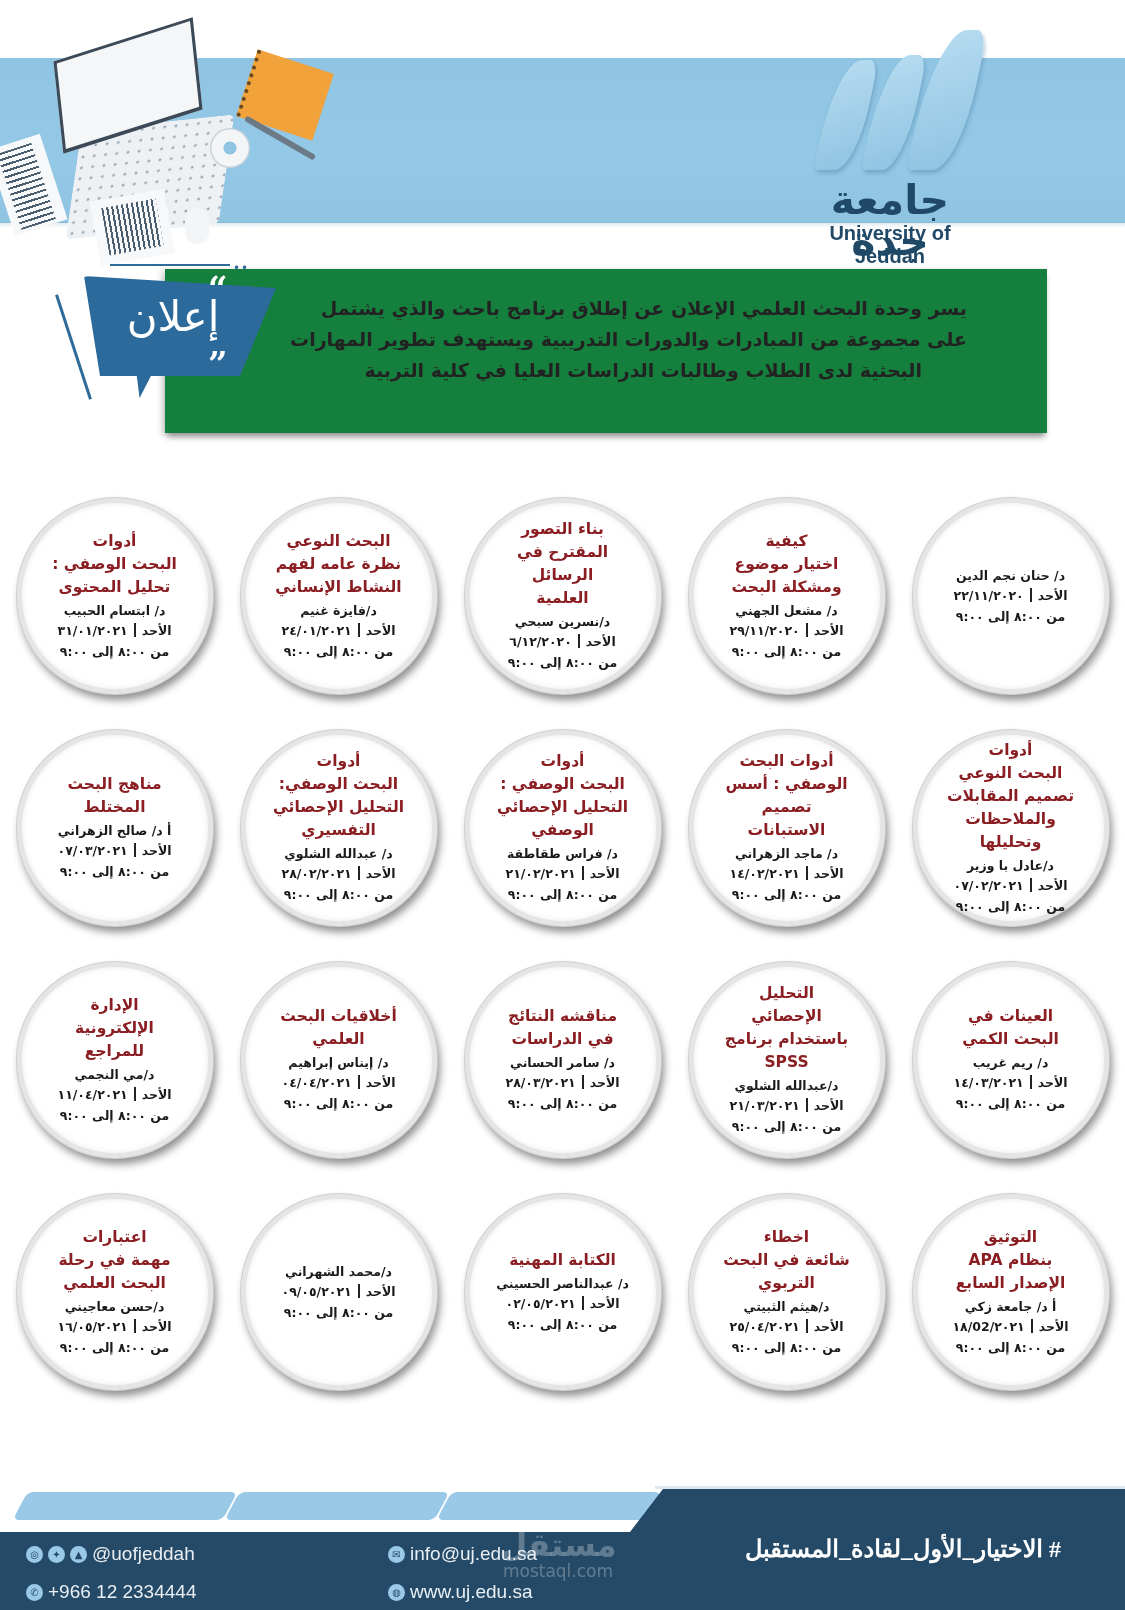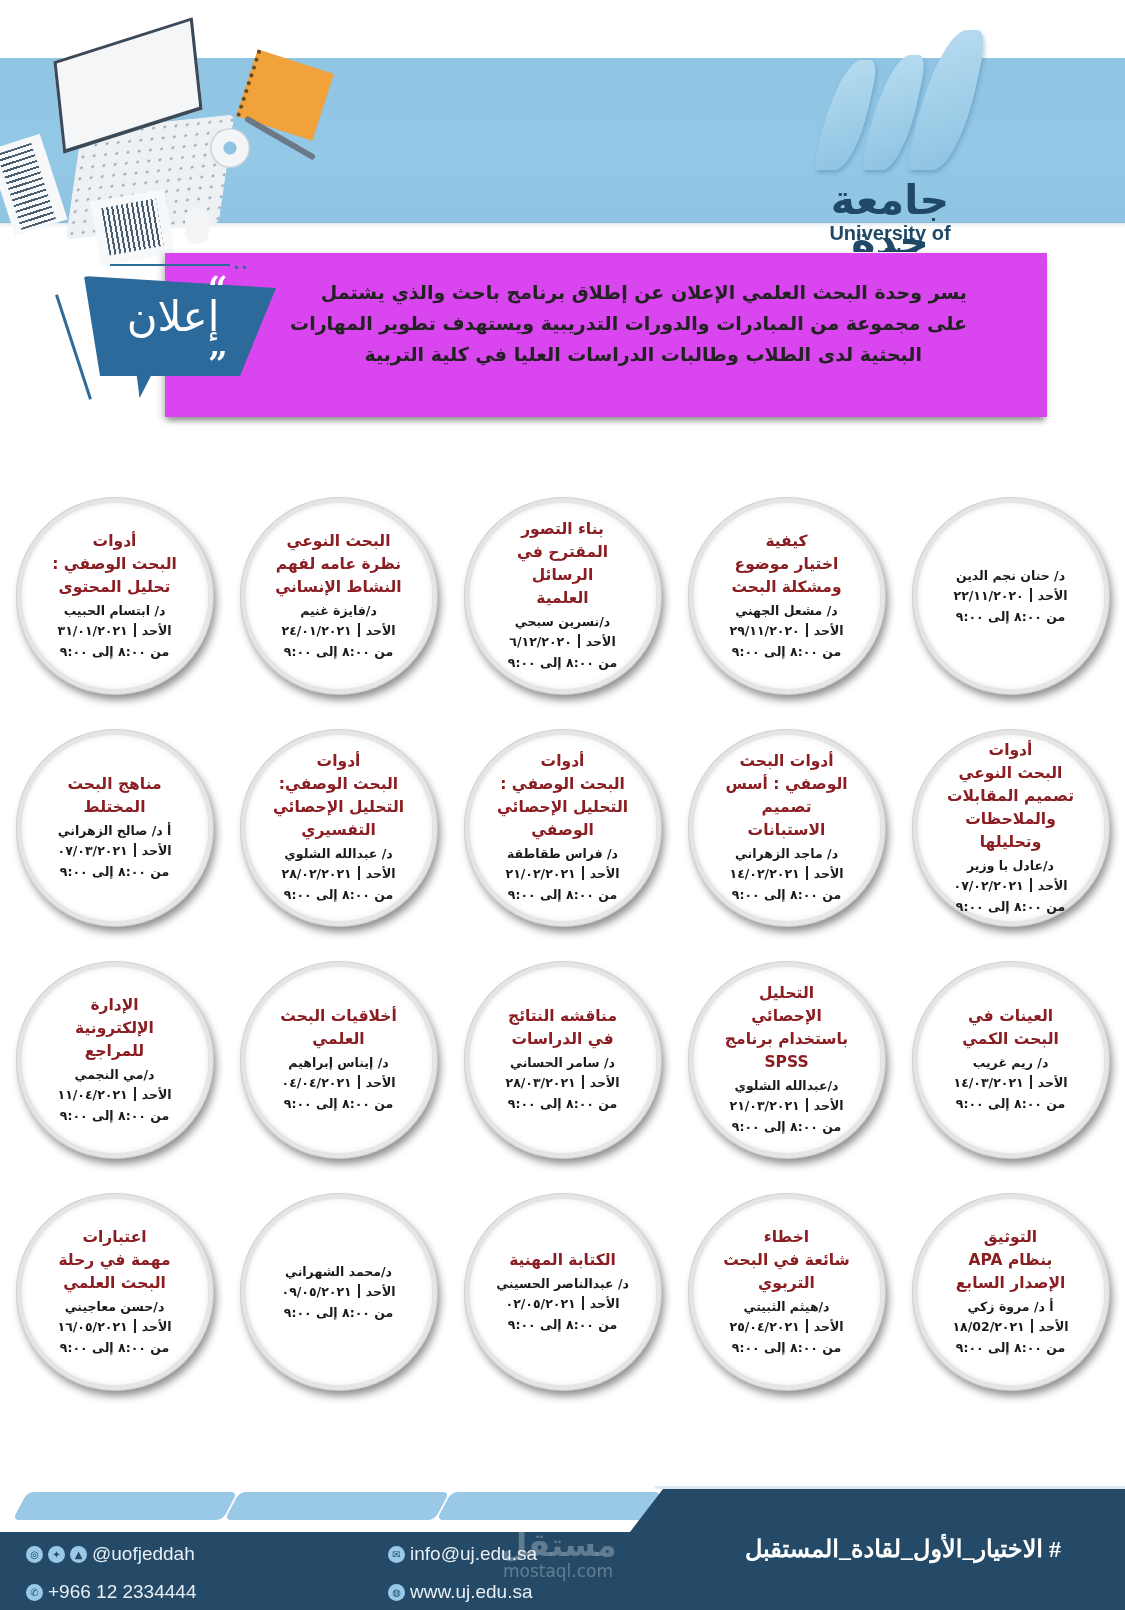--- a/index.html
+++ b/index.html
@@ -73,22 +73,22 @@
     font-family: "DejaVu Sans", sans-serif; font-weight: bold; font-size: 41px; color: #1f4966;
     direction: rtl; line-height: 1;
   }
   .logo-en {
     position: absolute; left: 800px; top: 222px; width: 180px; text-align: center;
     font-family: "Liberation Sans", sans-serif; font-weight: bold; font-size: 20px; color: #1f4966;
   }
 
   
   .announce-box {
-    position: absolute; left: 165px; top: 252px; width: 882px; height: 165px;
-    background: #d946ef;
+    position: absolute; left: 165px; top: 268px; width: 882px; height: 165px;
+    background: #15803d;
     box-shadow: 0 6px 6px -2px rgba(0,0,0,.35), -4px 2px 6px rgba(0,0,0,.15);
     border-top: 1px solid #f0f0f0;
   }
   .announce-text {
     position: absolute; right: 80px; top: 24px; width: 720px;
     direction: rtl; text-align: right; font-family: "DejaVu Sans", sans-serif;
     font-weight: bold; font-size: 19px; line-height: 31px; color: #222222;
   }
   .announce-text span { display: block; }
   .announce-text span:last-child { padding-right: 45px; }
@@ -368,21 +368,21 @@
         <div class="c-presenter">د/مي النجمي</div>
         <div class="c-date"><span>الأحد</span><span class="sep"></span><span>١١/٠٤/٢٠٢١</span></div>
         <div class="c-time">من ٨:٠٠ إلى ٩:٠٠</div>
       </div>
     </div>
     <div class="circle-cell">
       <div class="circle">
         <div class="c-title">التوثيق
 بنظام APA
 الإصدار السابع</div>
-        <div class="c-presenter">أ د/ مروة زكي</div>
+        <div class="c-presenter">أ د/ جامعة زكي</div>
         <div class="c-date"><span>الأحد</span><span class="sep"></span><span>١٨/02/٢٠٢١</span></div>
         <div class="c-time">من ٨:٠٠ إلى ٩:٠٠</div>
       </div>
     </div>
     <div class="circle-cell">
       <div class="circle">
         <div class="c-title">اخطاء
 شائعة في البحث
 التربوي</div>
         <div class="c-presenter">د/هيثم الثبيتي</div>

